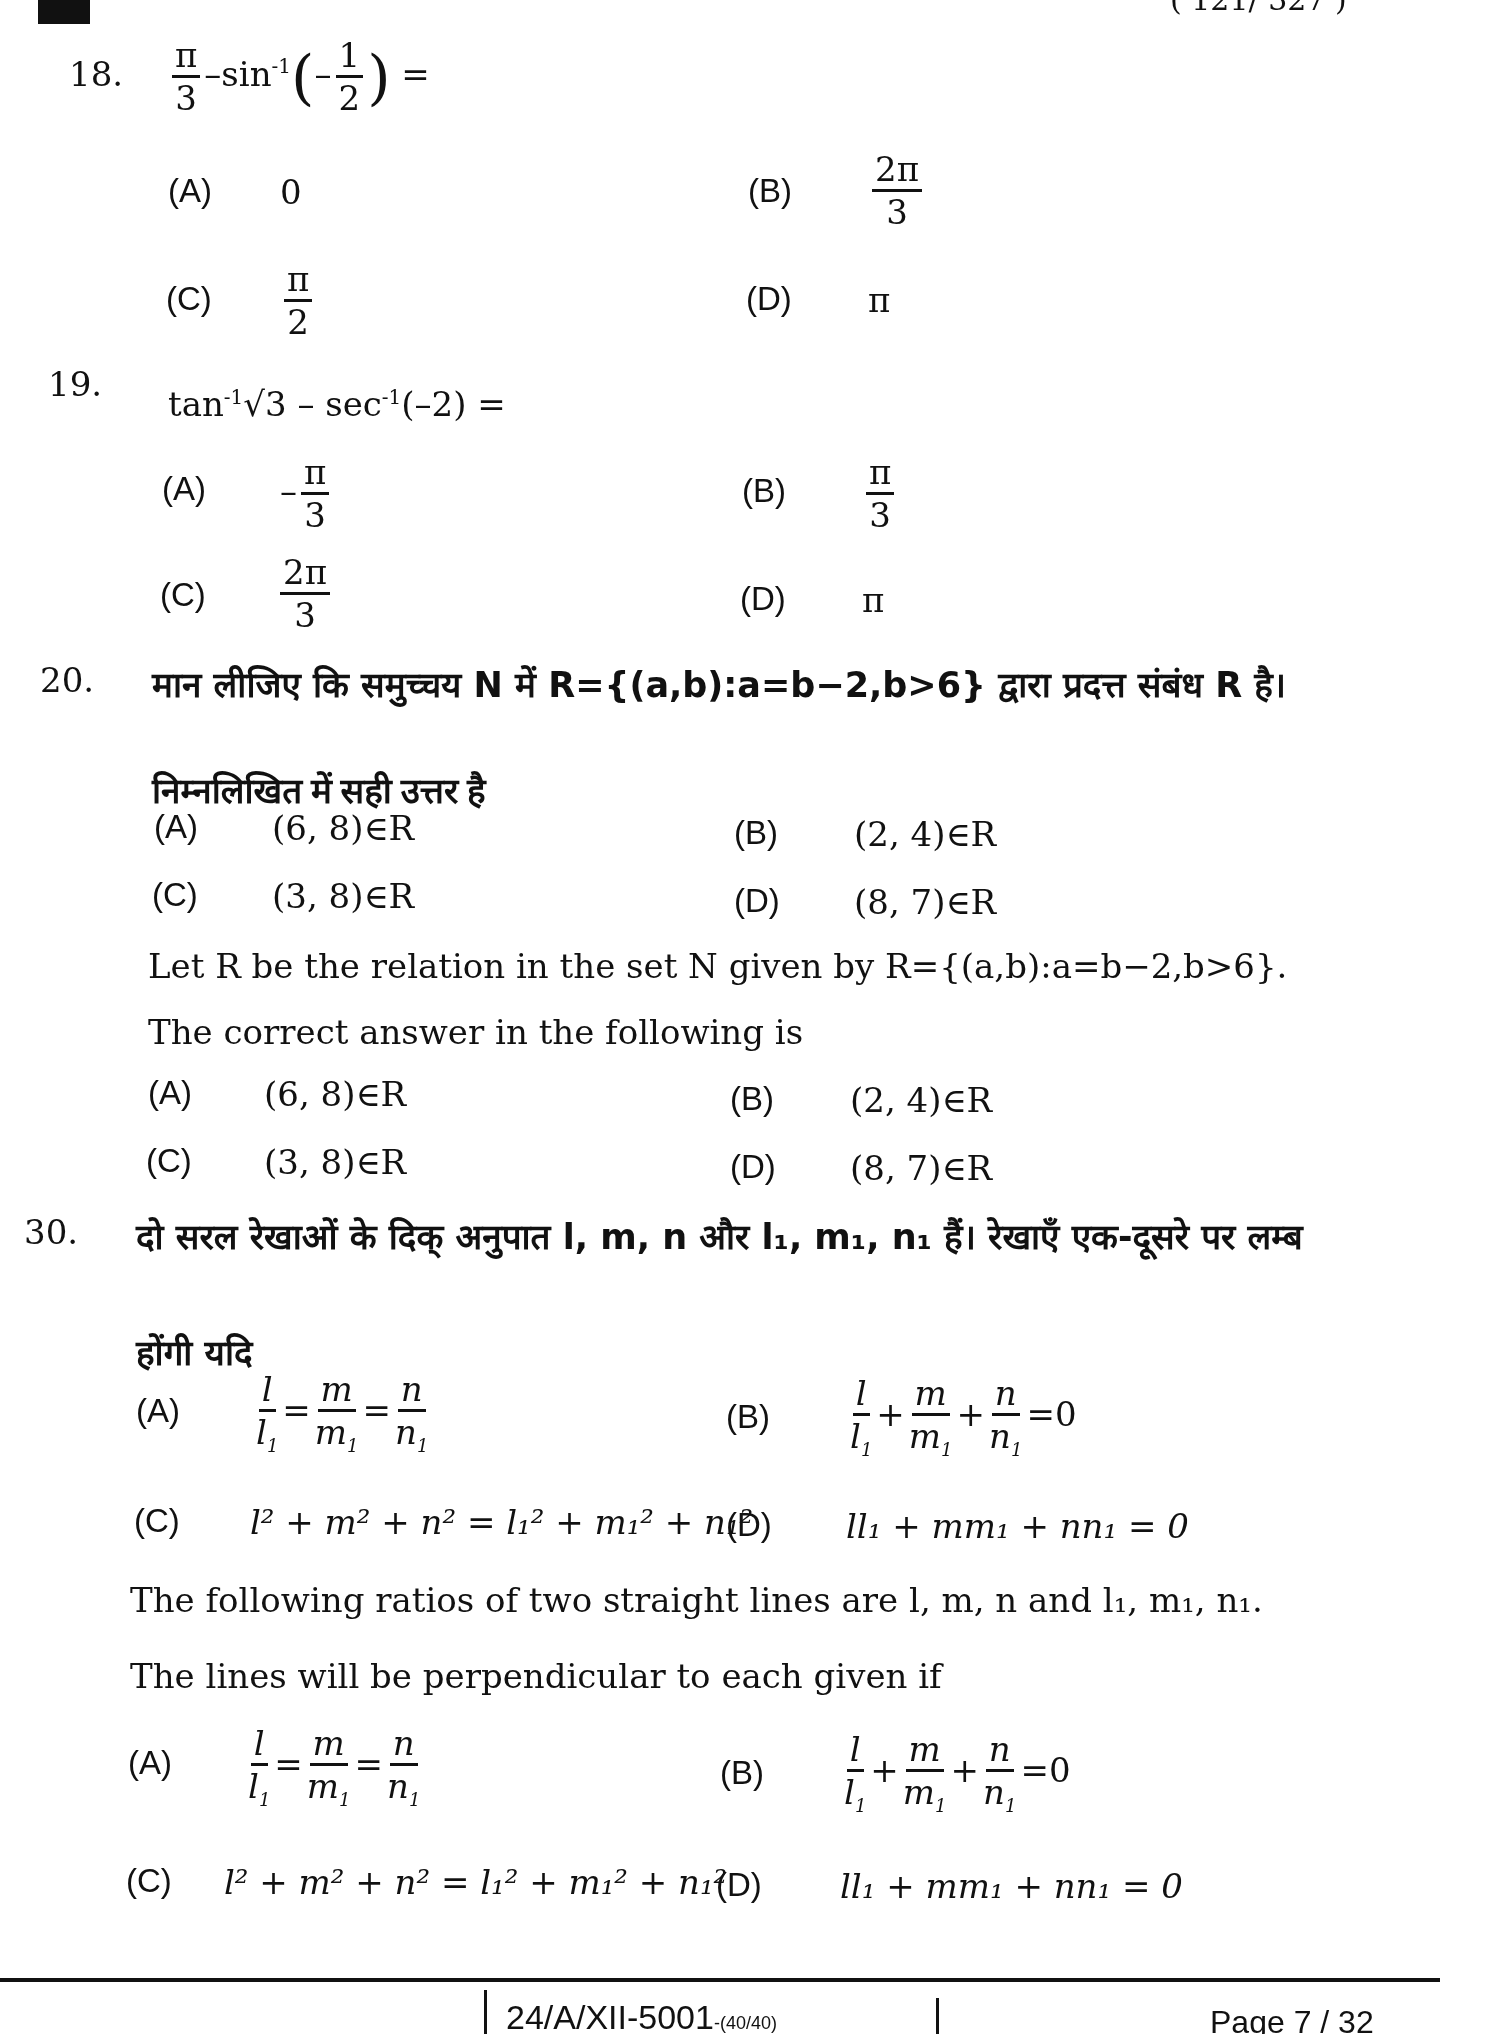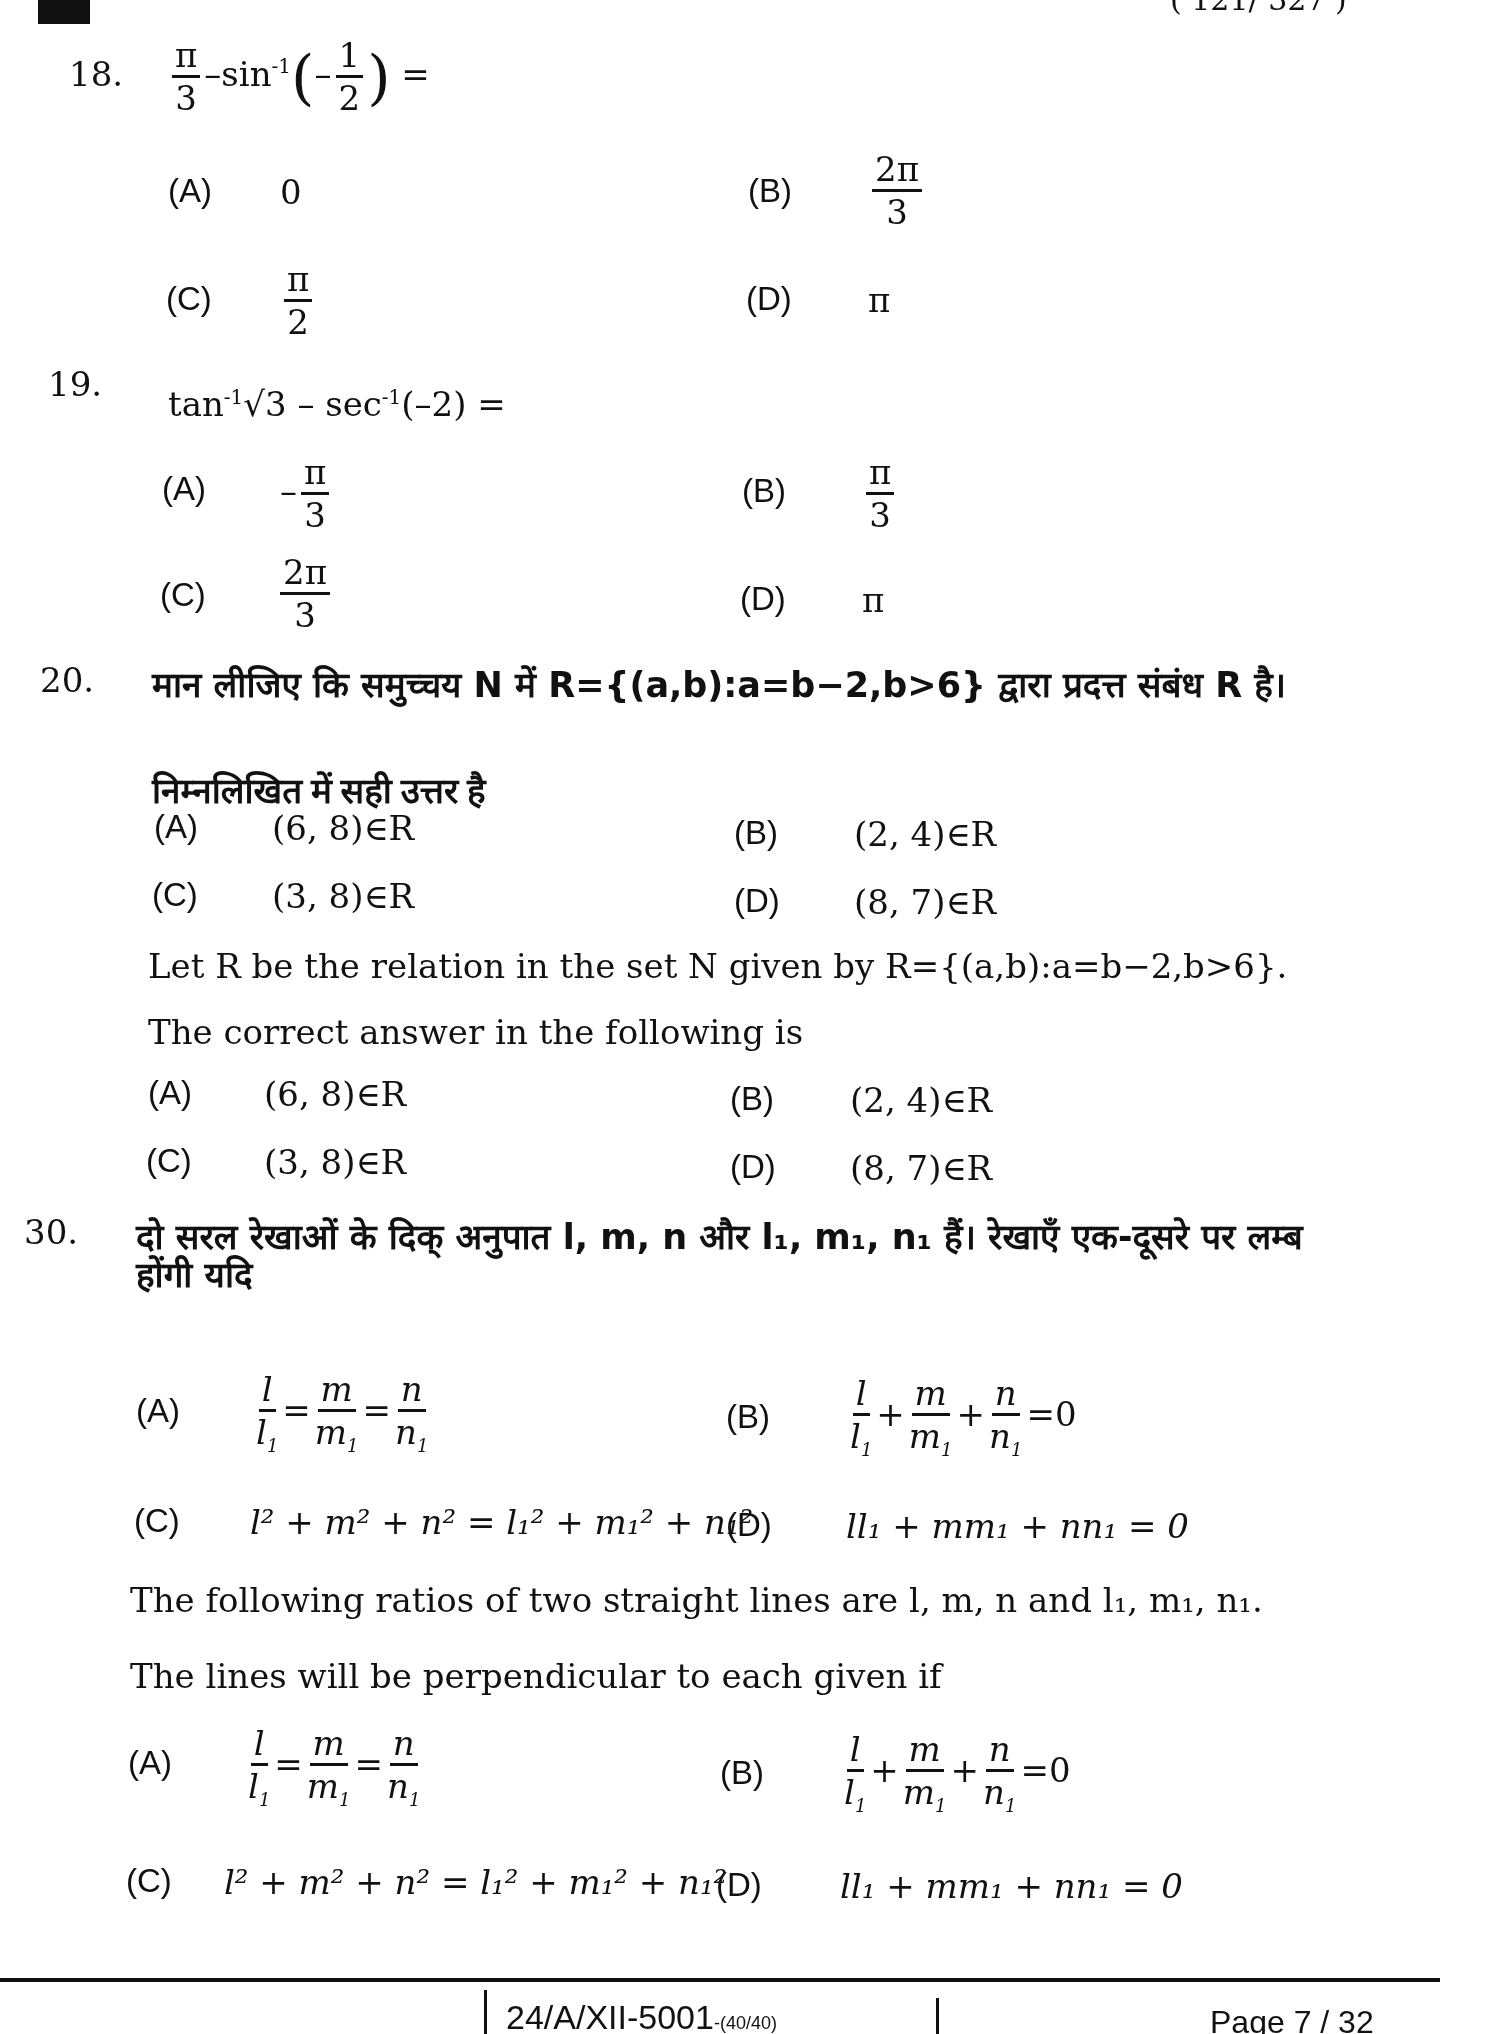--- a/index.html
+++ b/index.html
@@ -96,21 +96,21 @@
   <div class="abs math" style="left:850px;top:1080px;">(2, 4)∈R</div>
   <div class="abs opt-label" style="left:146px;top:1142px;">(C)</div>
   <div class="abs math" style="left:264px;top:1142px;">(3, 8)∈R</div>
   <div class="abs opt-label" style="left:730px;top:1148px;">(D)</div>
   <div class="abs math" style="left:850px;top:1148px;">(8, 7)∈R</div>
 </div>
 
 <div>
   <div class="abs qnum" style="left:24px;top:1212px;">30.</div>
   <div class="abs hindi" style="left:136px;top:1212px;">दो सरल रेखाओं के दिक् अनुपात l, m, n और l₁, m₁, n₁ हैं। रेखाएँ एक-दूसरे पर लम्ब</div>
-  <div class="abs hindi" style="left:136px;top:1250px;">होंगी यदि</div>
+  <div class="abs hindi" style="left:136px;top:1328px;">होंगी यदि</div>
 
   <div class="abs opt-label" style="left:136px;top:1392px;">(A)</div>
   <div class="abs math it" style="left:252px;top:1372px;">
     <span class="frac">
         <span class="n">l</span>
         <span class="d">l<sub style="font-size:18px">1</sub></span>
       </span>=<span class="frac">
         <span class="n">m</span>
         <span class="d">m<sub style="font-size:18px">1</sub></span>
       </span>=<span class="frac">

